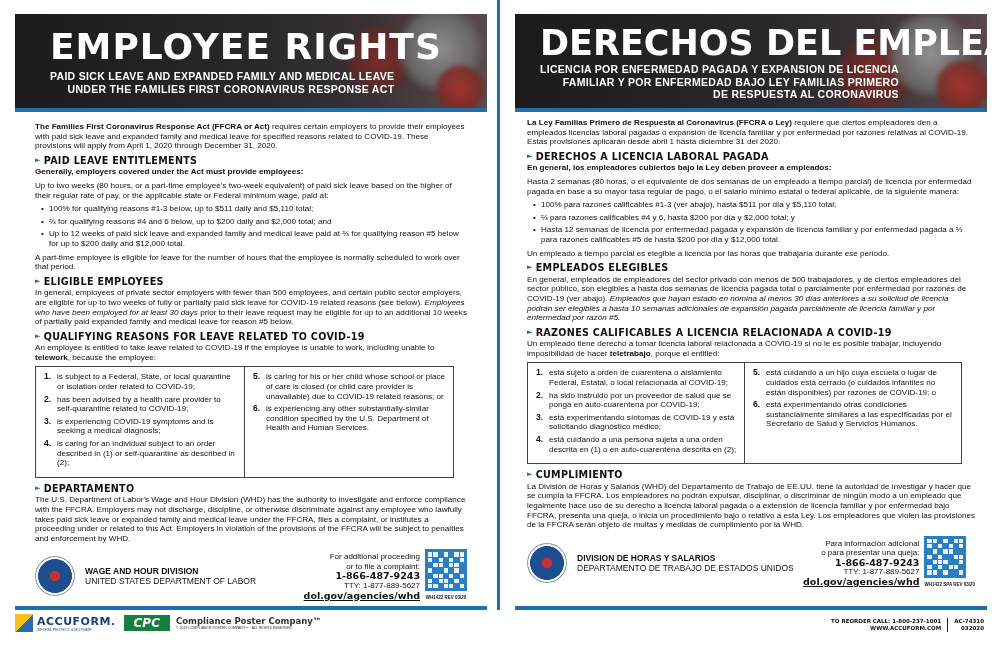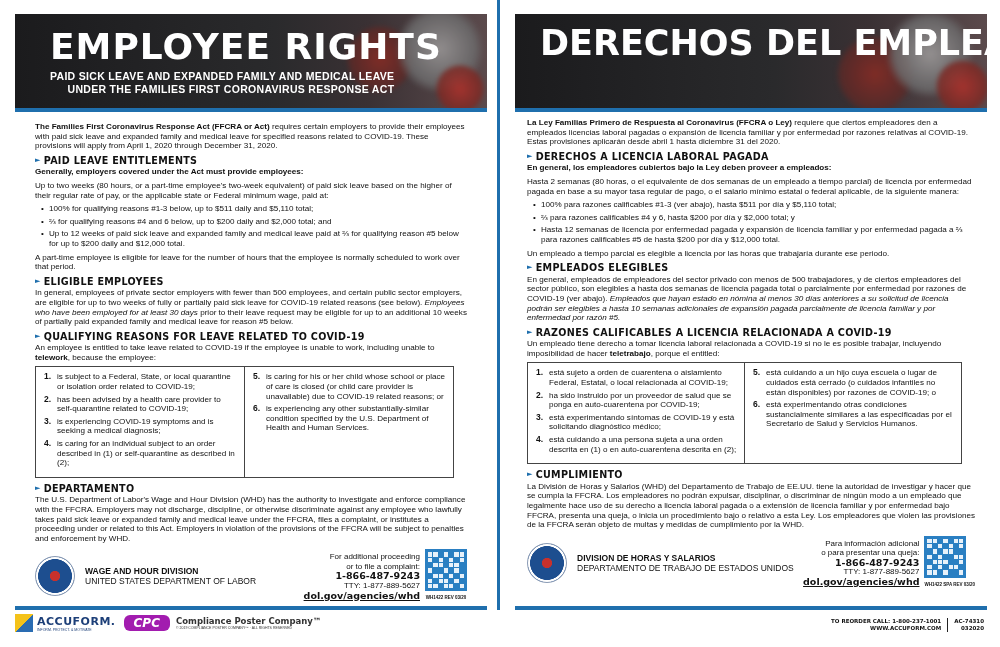--- a/index.html
+++ b/index.html
@@ -51,21 +51,21 @@
 
   .bottom-bar { position: absolute; left: 0; right: 0; height: 4px; background: #1f6fad; }
   .en .bottom-bar { top: 592px; }
   .es .bottom-bar { top: 592px; }
   .side-rule { position: absolute; left: 497px; top: 0; width: 3px; height: 610px; background: #1f6fad; }
 
   .brand-row { position: absolute; left: 15px; top: 614px; display: flex; align-items: center; }
   .accu-logo { width: 18px; height: 18px; background: linear-gradient(135deg, #f4c21a 0 50%, #2a6cb2 50% 100%); margin-right: 4px; }
   .accu-text { font-family: "DejaVu Sans", sans-serif; font-weight: bold; font-size: 11px; color: #1d3f78; letter-spacing: 0.5px; }
   .accu-tag { font-size: 3.5px; color: #1d3f78; }
-  .cpc-logo { margin-left: 8px; background: #a21caf; color: #fff; font-weight: bold; font-style: italic; font-size: 12px; padding: 1px 10px; border-radius: 6px; font-family: "DejaVu Sans", sans-serif; }
+  .cpc-logo { margin-left: 8px; background: #15803d; color: #fff; font-weight: bold; font-style: italic; font-size: 12px; padding: 1px 10px; border-radius: 0; font-family: "DejaVu Sans", sans-serif; }
   .cpc-text { margin-left: 6px; font-family: "DejaVu Sans", sans-serif; font-weight: bold; font-size: 8.5px; color: #333; }
   .cpc-copy { margin-left: 6px; font-size: 3.5px; color: #333; }
 
   .reorder { position: absolute; top: 618px; right: 16px; display: flex; align-items: center; font-family: "DejaVu Sans", sans-serif; font-weight: bold; font-size: 5.5px; line-height: 7px; }
   .reorder .r1 { text-align: right; }
   .reorder .divider { width: 1px; height: 14px; background: #222; margin: 0 6px; }
   .reorder .r2 { text-align: right; }
 </style>
 </head>
 <body>
@@ -220,20 +220,25 @@
 </div>
 
 <div class="side-rule"></div>
 
 <div class="poster es">
   <div class="banner">
     <div class="virus" style="left:320px;top:20px;width:80px;height:80px;background:radial-gradient(circle,#8a2b24,#5a2a28 60%,transparent 70%);"></div>
     <div class="virus" style="left:370px;top:-5px;width:90px;height:90px;background:radial-gradient(circle,#a09e9e,#6b6a6b 55%,transparent 70%);"></div>
     <div class="virus" style="left:420px;top:45px;width:55px;height:55px;background:radial-gradient(circle,#b0302a,#7a2a25 60%,transparent 72%);"></div>
     <div class="banner-title">DERECHOS DEL EMPLEADO</div>
+    <div class="banner-sub">
+      <div>LICENCIA POR ENFERMEDAD PAGADA Y EXPANSION DE LICENCIA</div>
+      <div>FAMILIAR Y POR ENFERMEDAD BAJO LEY FAMILIAS PRIMERO</div>
+      <div>DE RESPUESTA AL CORONAVIRUS</div>
+    </div>
   </div>
 
   <div class="content">
     <p><b>La Ley Familias Primero de Respuesta al Coronavirus (FFCRA o Ley)</b><span> requiere que ciertos empleadores den a empleados licencias laboral pagadas o expansión de licencia familiar y por enfermedad por razones relativas al COVID-19. Estas provisiones aplicarán desde abril 1 hasta diciembre 31 del 2020.</span></p>
 
     <div class="sec-head">
         <span class="tri">►</span>
         <span>DERECHOS A LICENCIA LABORAL PAGADA</span>
       </div>
     <p><b>En general, los empleadores cubiertos bajo la Ley deben proveer a empleados:</b></p>

